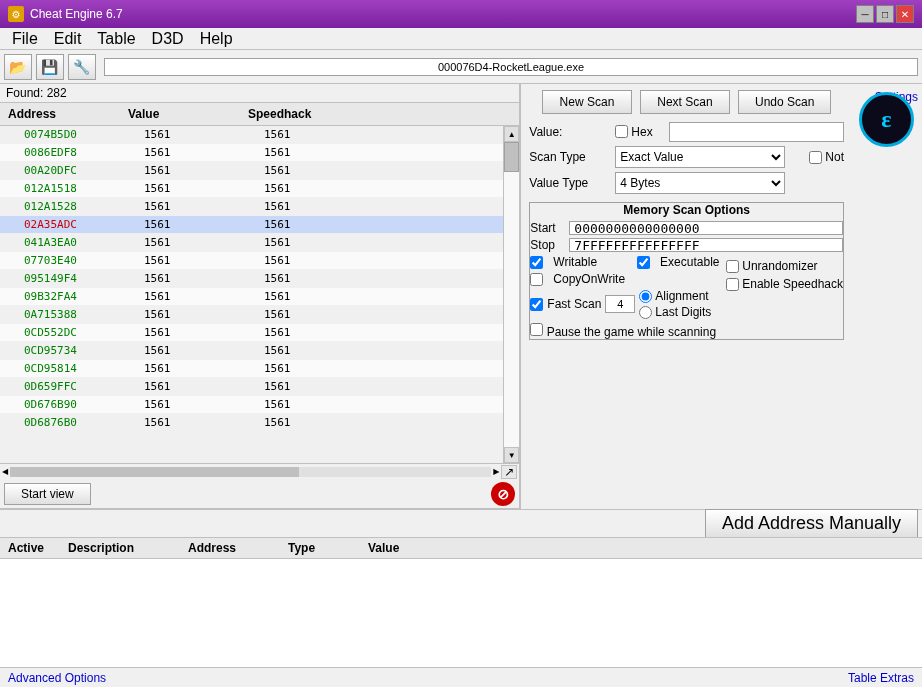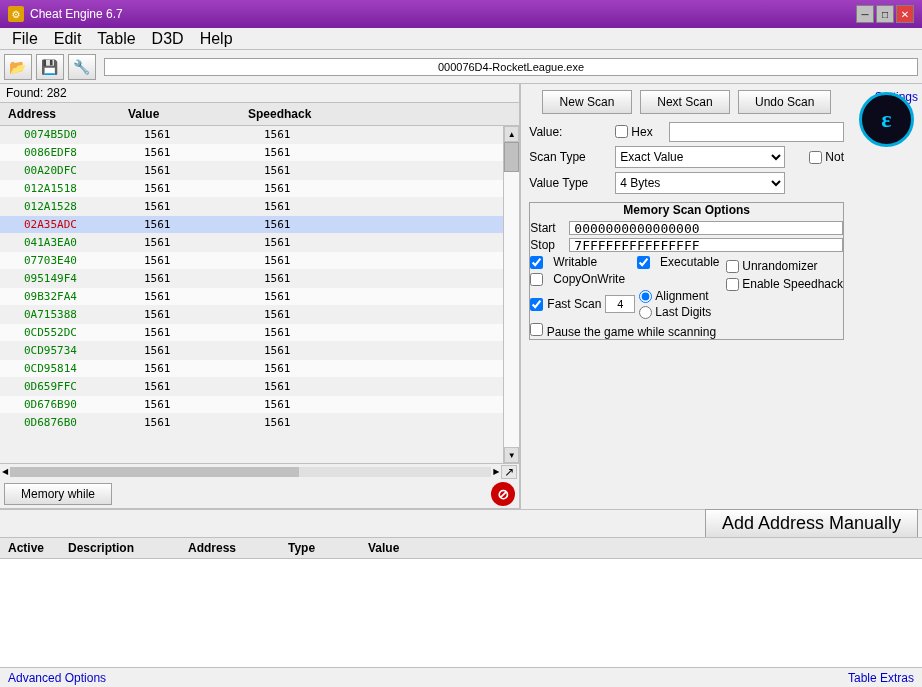--- a/index.html
+++ b/index.html
@@ -584,21 +584,21 @@
       <div style="height:16px; background:#f0f0f0; border-top:1px solid #c0c0c0; display:flex; align-items:center; padding: 0 2px;">
         <div style="font-size:8px; cursor:pointer;">◀</div>
         <div style="flex:1; height:10px; background:#e0e0e0; margin:0 2px;">
           <div style="width:60%; height:100%; background:#c0c0c0;"></div>
         </div>
         <div style="font-size:8px; cursor:pointer;">▶</div>
         <div style="width:16px; height:14px; background:#e8e8e8; border:1px solid #c0c0c0; margin-left:2px; cursor:pointer; display:flex; align-items:center; justify-content:center;">↗</div>
       </div>
 
       <div id="action-bar">
-        <button id="memory-view-btn">Memory while</button>
+        <button id="memory-view-btn">Start view</button>
         <div style="flex:1;"></div>
         <div id="red-circle">⊘</div>
       </div>
 
     </div>
 
     <div id="right-section">
 
       <div class="top-right-area">
         <div id="ce-logo" style="width:55px;height:55px;background:#0a0a1a;border-radius:50%;border:3px solid #00aadd;display:flex;align-items:center;justify-content:center;font-size:24px;font-weight:bold;color:#00ccff;font-family:serif;">ε</div>

